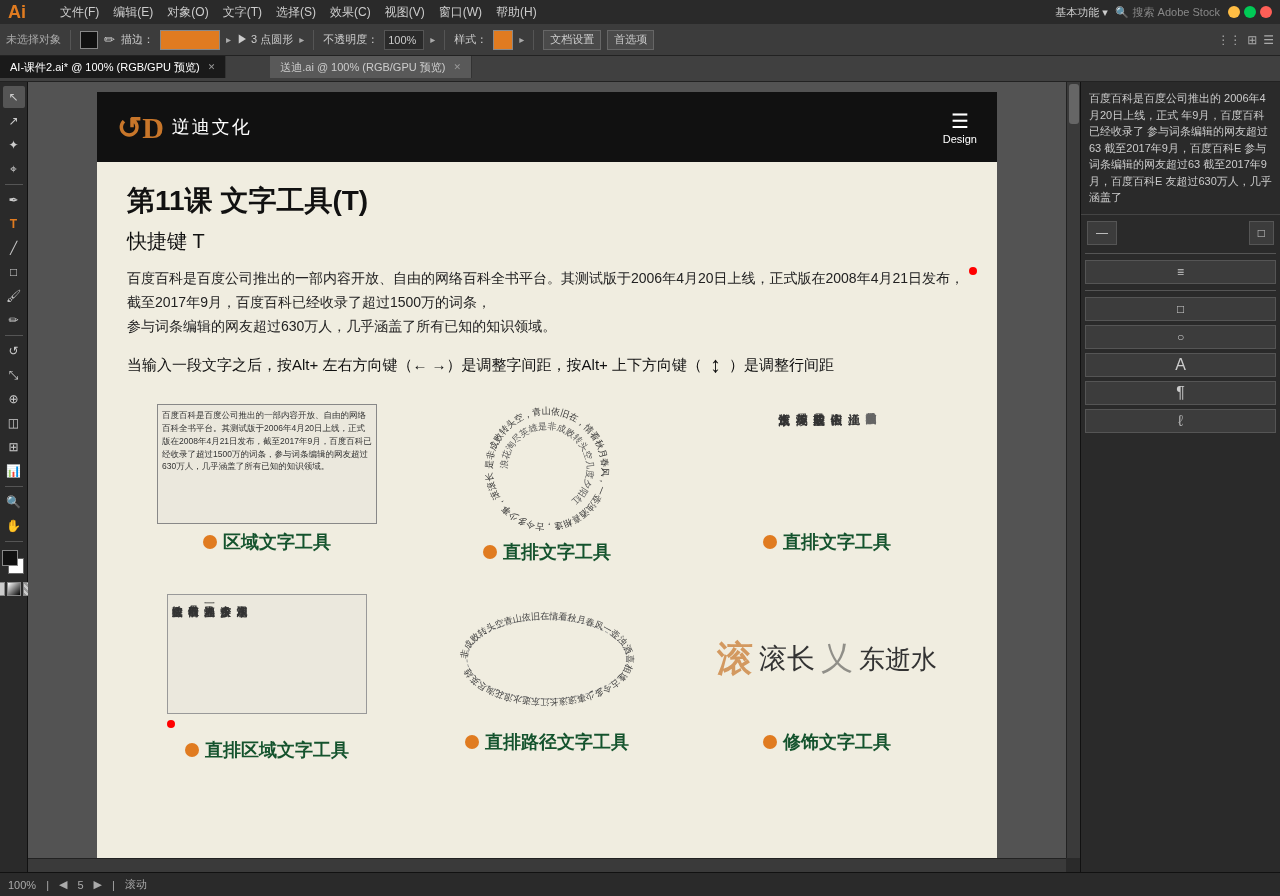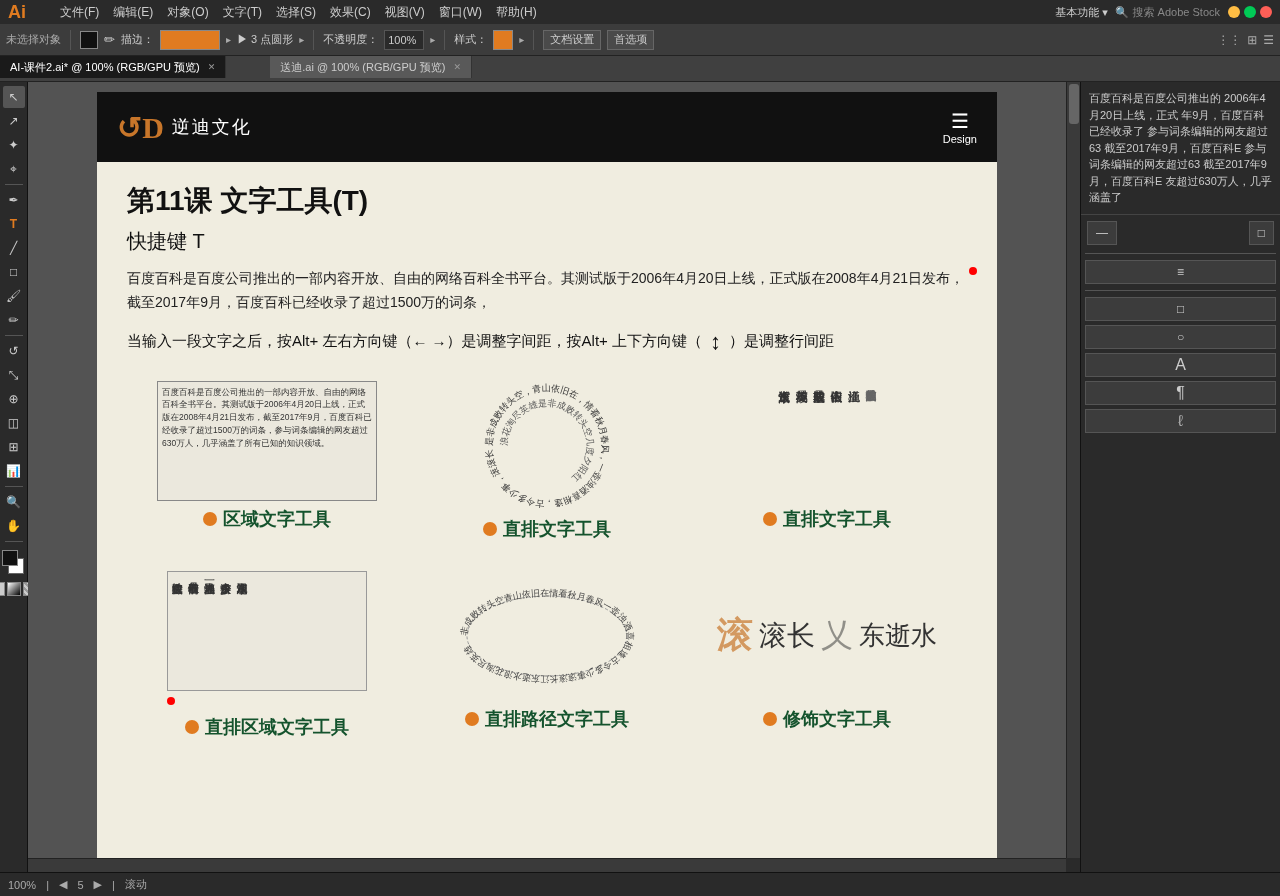--- a/index.html
+++ b/index.html
@@ -446,20 +446,21 @@
 
         <div class="doc-content">
 
           <div class="lesson-title">第11课   文字工具(T)</div>
           <div class="shortcut-line">快捷键 T</div>
 
           <div style="position:relative;">
             <div class="desc-text">
               <span>百度百科是百度公司推出的一部内容开放、自由的网络百科全书平台。其测试版于2006年4月20日上线，正式版在2008年4月21日发布，</span><br>
               <span>截至2017年9月，百度百科已经收录了超过1500万的词条，</span><br>
+              <span>参与词条编辑的网友超过630万人，几乎涵盖了所有已知的知识领域。</span>
             </div>
             <div class="red-dot" style="right:-10px;top:0;"></div>
           </div>
 
           <div class="instruction-text">
             <span>当输入一段文字之后，按Alt+ 左右方向键（← →）是调整字间距，按Alt+ 上下方向键（</span>
             <span style="font-size:22px;">↕</span>
             <span>）是调整行间距</span>
           </div>
 

